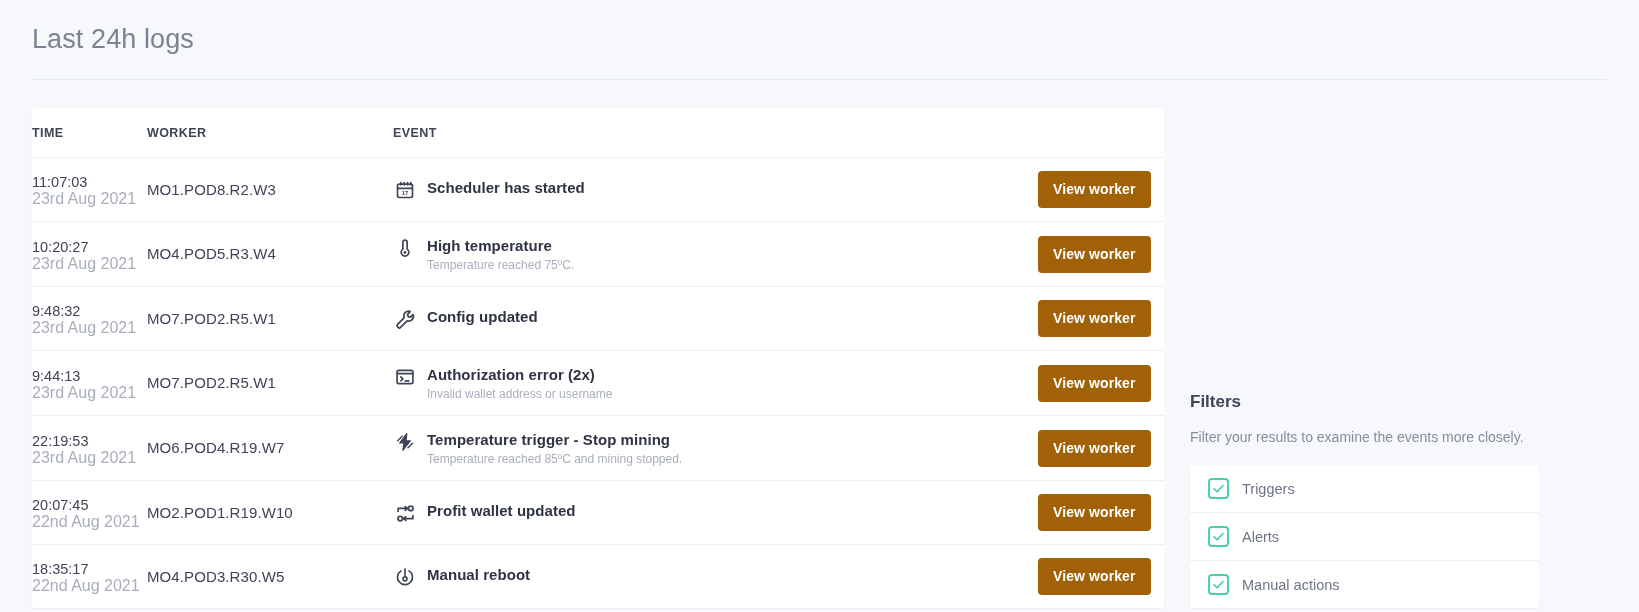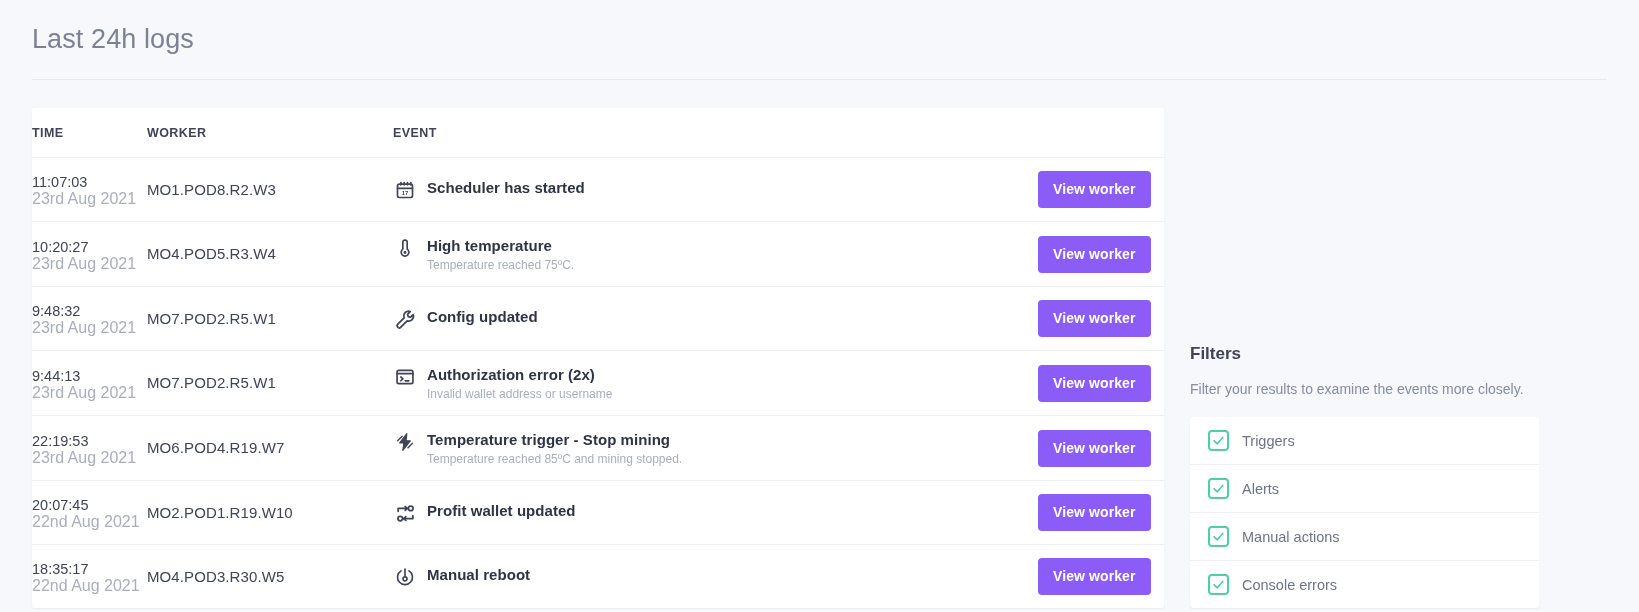--- a/index.html
+++ b/index.html
@@ -127,21 +127,21 @@
   .event-desc {
     font-size: 12px;
     color: #a9aebc;
     line-height: 16px;
     margin-top: 2px;
   }
 
   td.cell-action { text-align: left; }
   .view-worker-btn {
     display: inline-block;
-    background: #8b5cf6;
+    background: #a16207;
     color: #ffffff;
     font-family: "Liberation Sans", sans-serif;
     font-size: 14px;
     font-weight: 700;
     letter-spacing: .1px;
     border: none;
     border-radius: 4px;
     padding: 10px 15px 11px 15px;
     cursor: pointer;
     white-space: nowrap;
@@ -439,25 +439,17 @@
     <span class="filter-label">Alerts</span>
           </div>
           <div class="filter-row">
     <span class="checkbox">
               <svg width="13" height="13" viewBox="0 0 24 24" fill="none" stroke="#4ecfa4" stroke-width="3.2" stroke-linecap="round" stroke-linejoin="round">
                 <path d="M4 12.5 9.5 18 20 6.5"></path>
               </svg>
             </span>
     <span class="filter-label">Manual actions</span>
           </div>
-          <div class="filter-row">
-    <span class="checkbox">
-              <svg width="13" height="13" viewBox="0 0 24 24" fill="none" stroke="#4ecfa4" stroke-width="3.2" stroke-linecap="round" stroke-linejoin="round">
-                <path d="M4 12.5 9.5 18 20 6.5"></path>
-              </svg>
-            </span>
-    <span class="filter-label">Console errors</span>
-          </div>
         </div>
     </div>
 
   </div>
 </div>
 
 </body></html>

